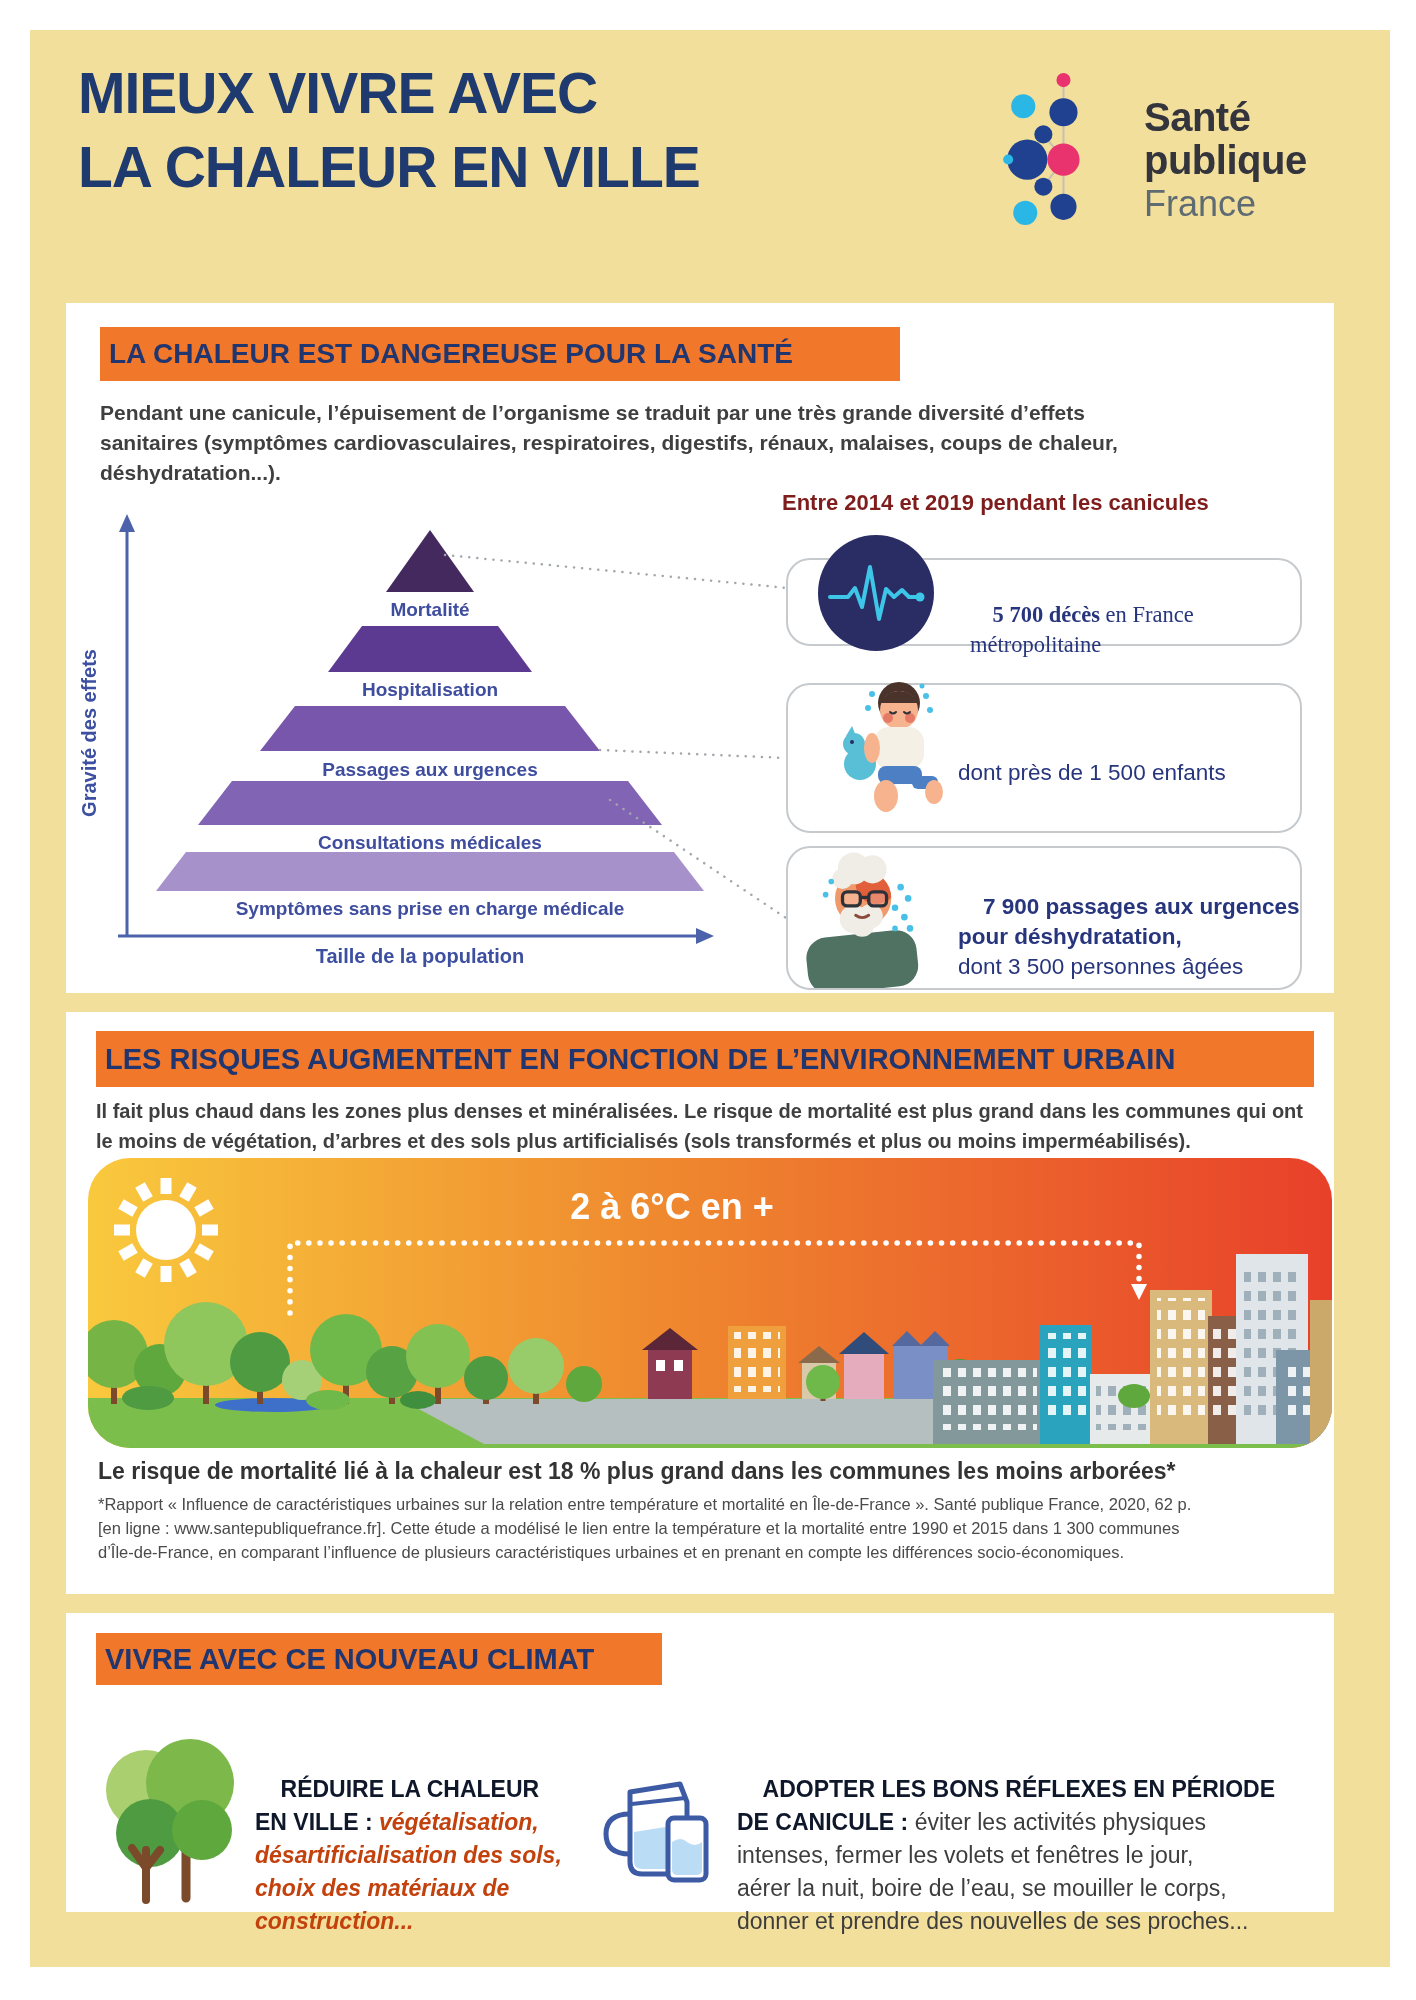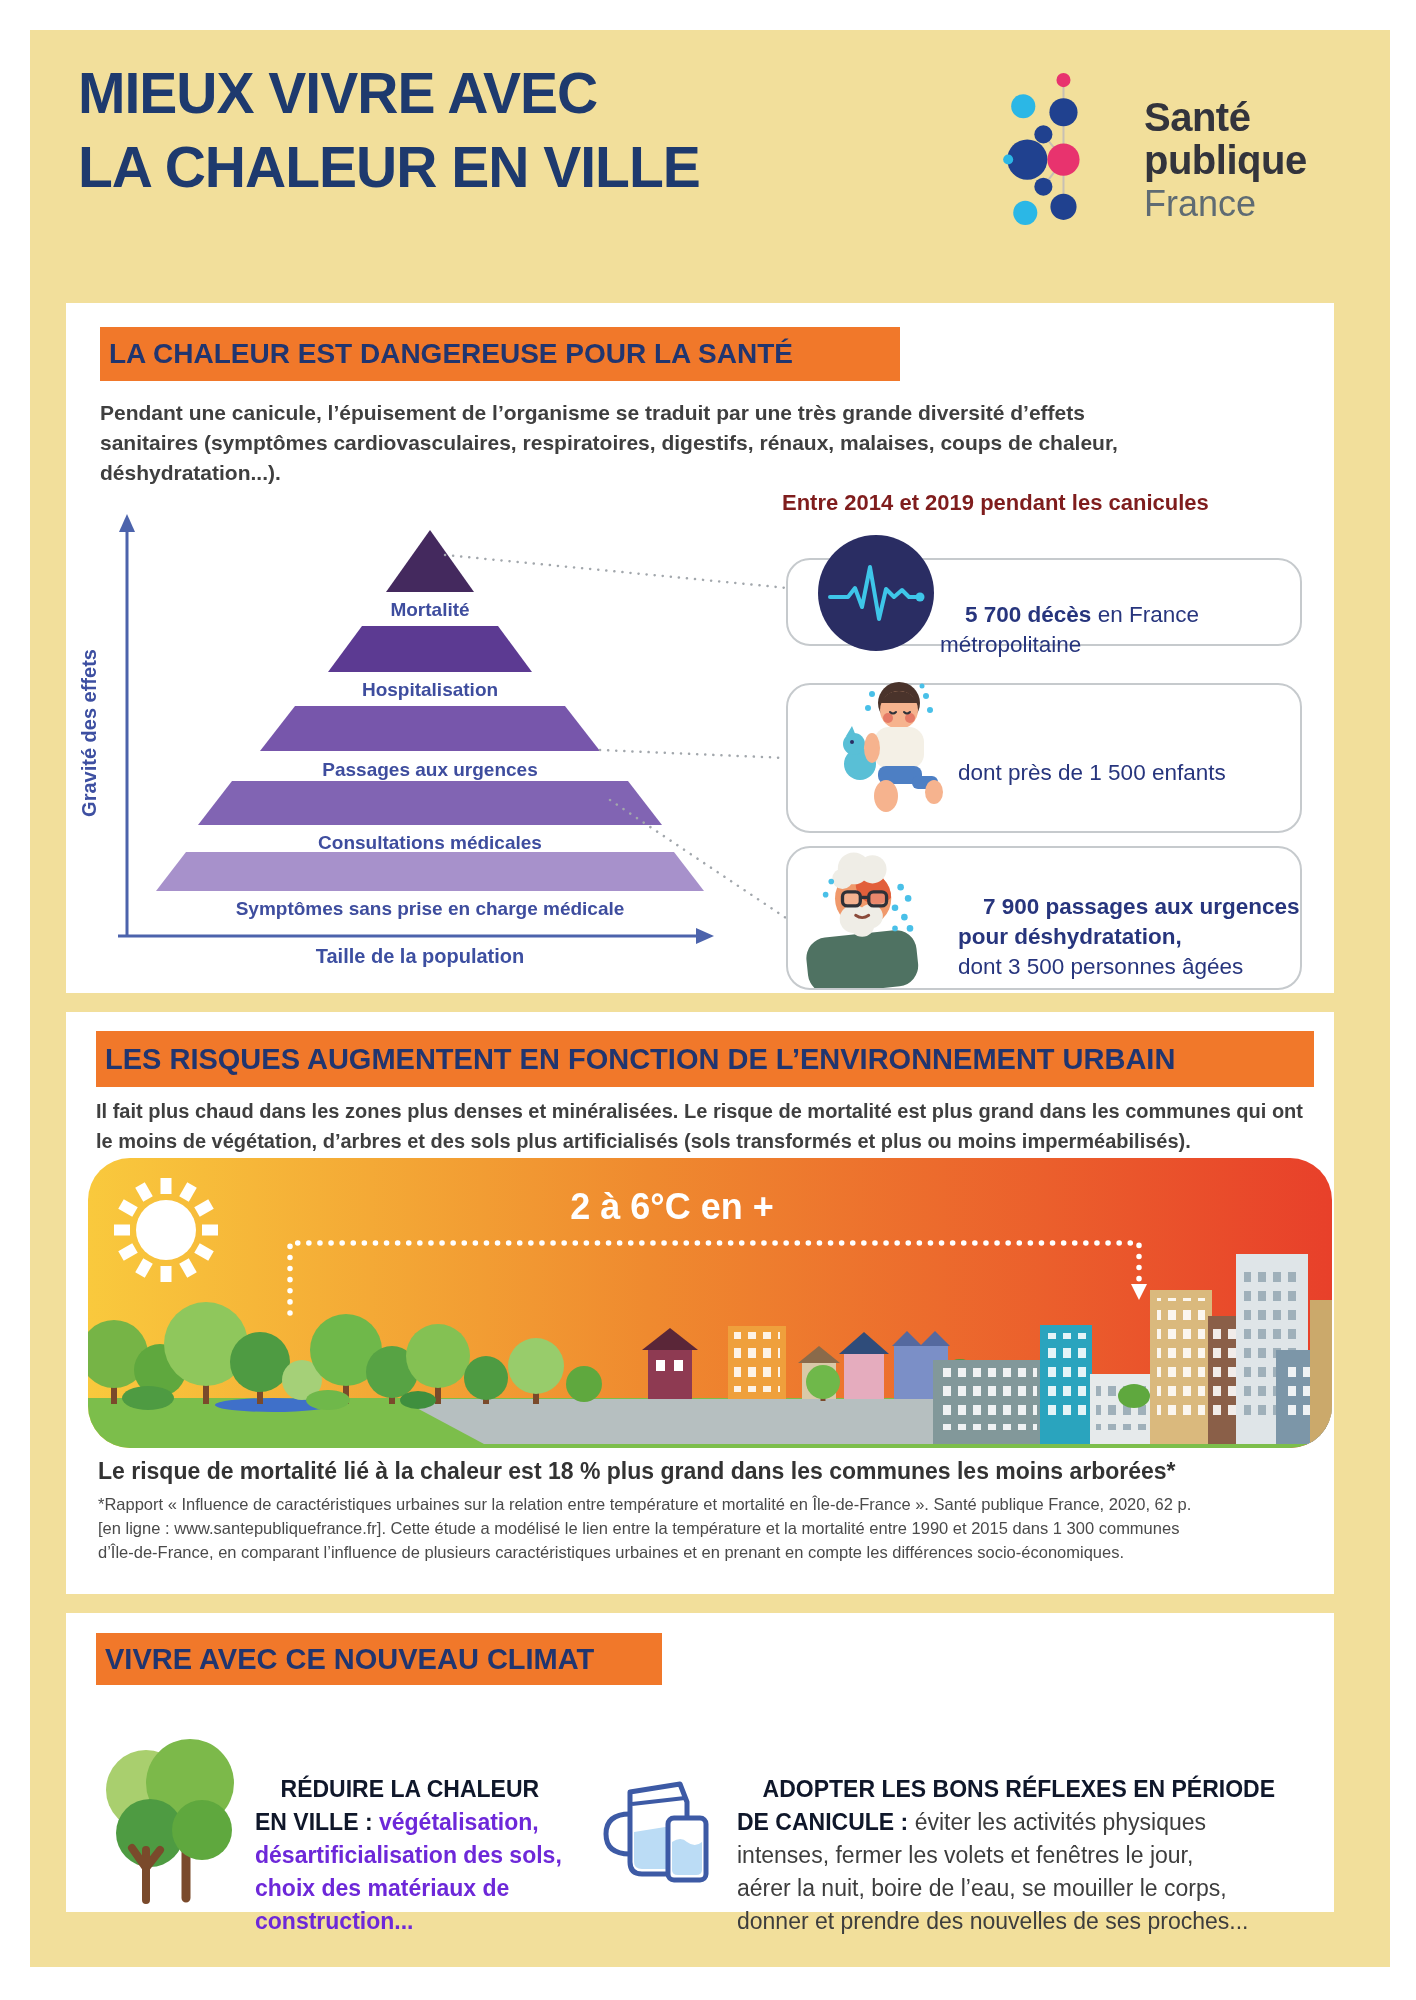--- a/index.html
+++ b/index.html
@@ -37,36 +37,36 @@
   .axis-label{font-size:20px;font-weight:700;fill:#3D4FA1;}
 
   #stats-heading{left:782px;top:490px;width:545px;font-size:22px;font-weight:800;color:#7f1d1d;}
   .card{background:#fff;border:2px solid #C6CACD;border-radius:24px;box-sizing:border-box;}
   #card1{left:786px;top:558px;width:516px;height:88px;}
   #card2{left:786px;top:683px;width:516px;height:150px;}
   #card3{left:786px;top:846px;width:516px;height:144px;}
   .stat-text{font-size:22.5px;line-height:30px;color:#27357D;white-space:pre;}
   .stat-bold{font-weight:800;}
   .stat-reg{font-weight:400;}
-  #stat-text-1{left:940px;top:570px;}
+  #stat-text-1{left:970px;top:570px;font-family:Liberation Serif, serif;}
   #stat-text-2{left:958px;top:698px;}
   #stat-text-3{left:958px;top:862px;}
   #ekg-icon{left:814px;top:531px;}
   #child-icon{left:842px;top:676px;}
   #oldman-icon{left:790px;top:850px;}
 
   #city-svg{left:88px;top:1158px;}
   #temp-label{left:412px;top:1186px;width:520px;text-align:center;color:#ffffff;font-weight:800;font-size:36px;}
   #caption{left:98px;top:1458px;font-size:23px;font-weight:800;color:#333333;}
   #footnote{left:98px;top:1492px;font-size:16.5px;line-height:24px;color:#4A4A4A;white-space:pre;}
 
   .col-text{white-space:pre;font-size:23px;line-height:33px;}
   .col-heading{color:#0f172a;font-weight:800;}
   #col1-text{left:255px;top:1740px;}
-  #col1-text .col-body{color:#6d28d9;font-weight:700;}
+  #col1-text .col-body{color:#c2410c;font-weight:700;font-style:italic;}
   #col2-text{left:737px;top:1740px;}
   #col2-text .col-body{color:#3D3D3D;font-weight:500;}
   #trees-icon{left:98px;top:1728px;}
   #pitcher-icon{left:592px;top:1762px;}
 </style>
 </head>
 <body>
 
 <div>
   <div class="abs poster-bg"></div>

